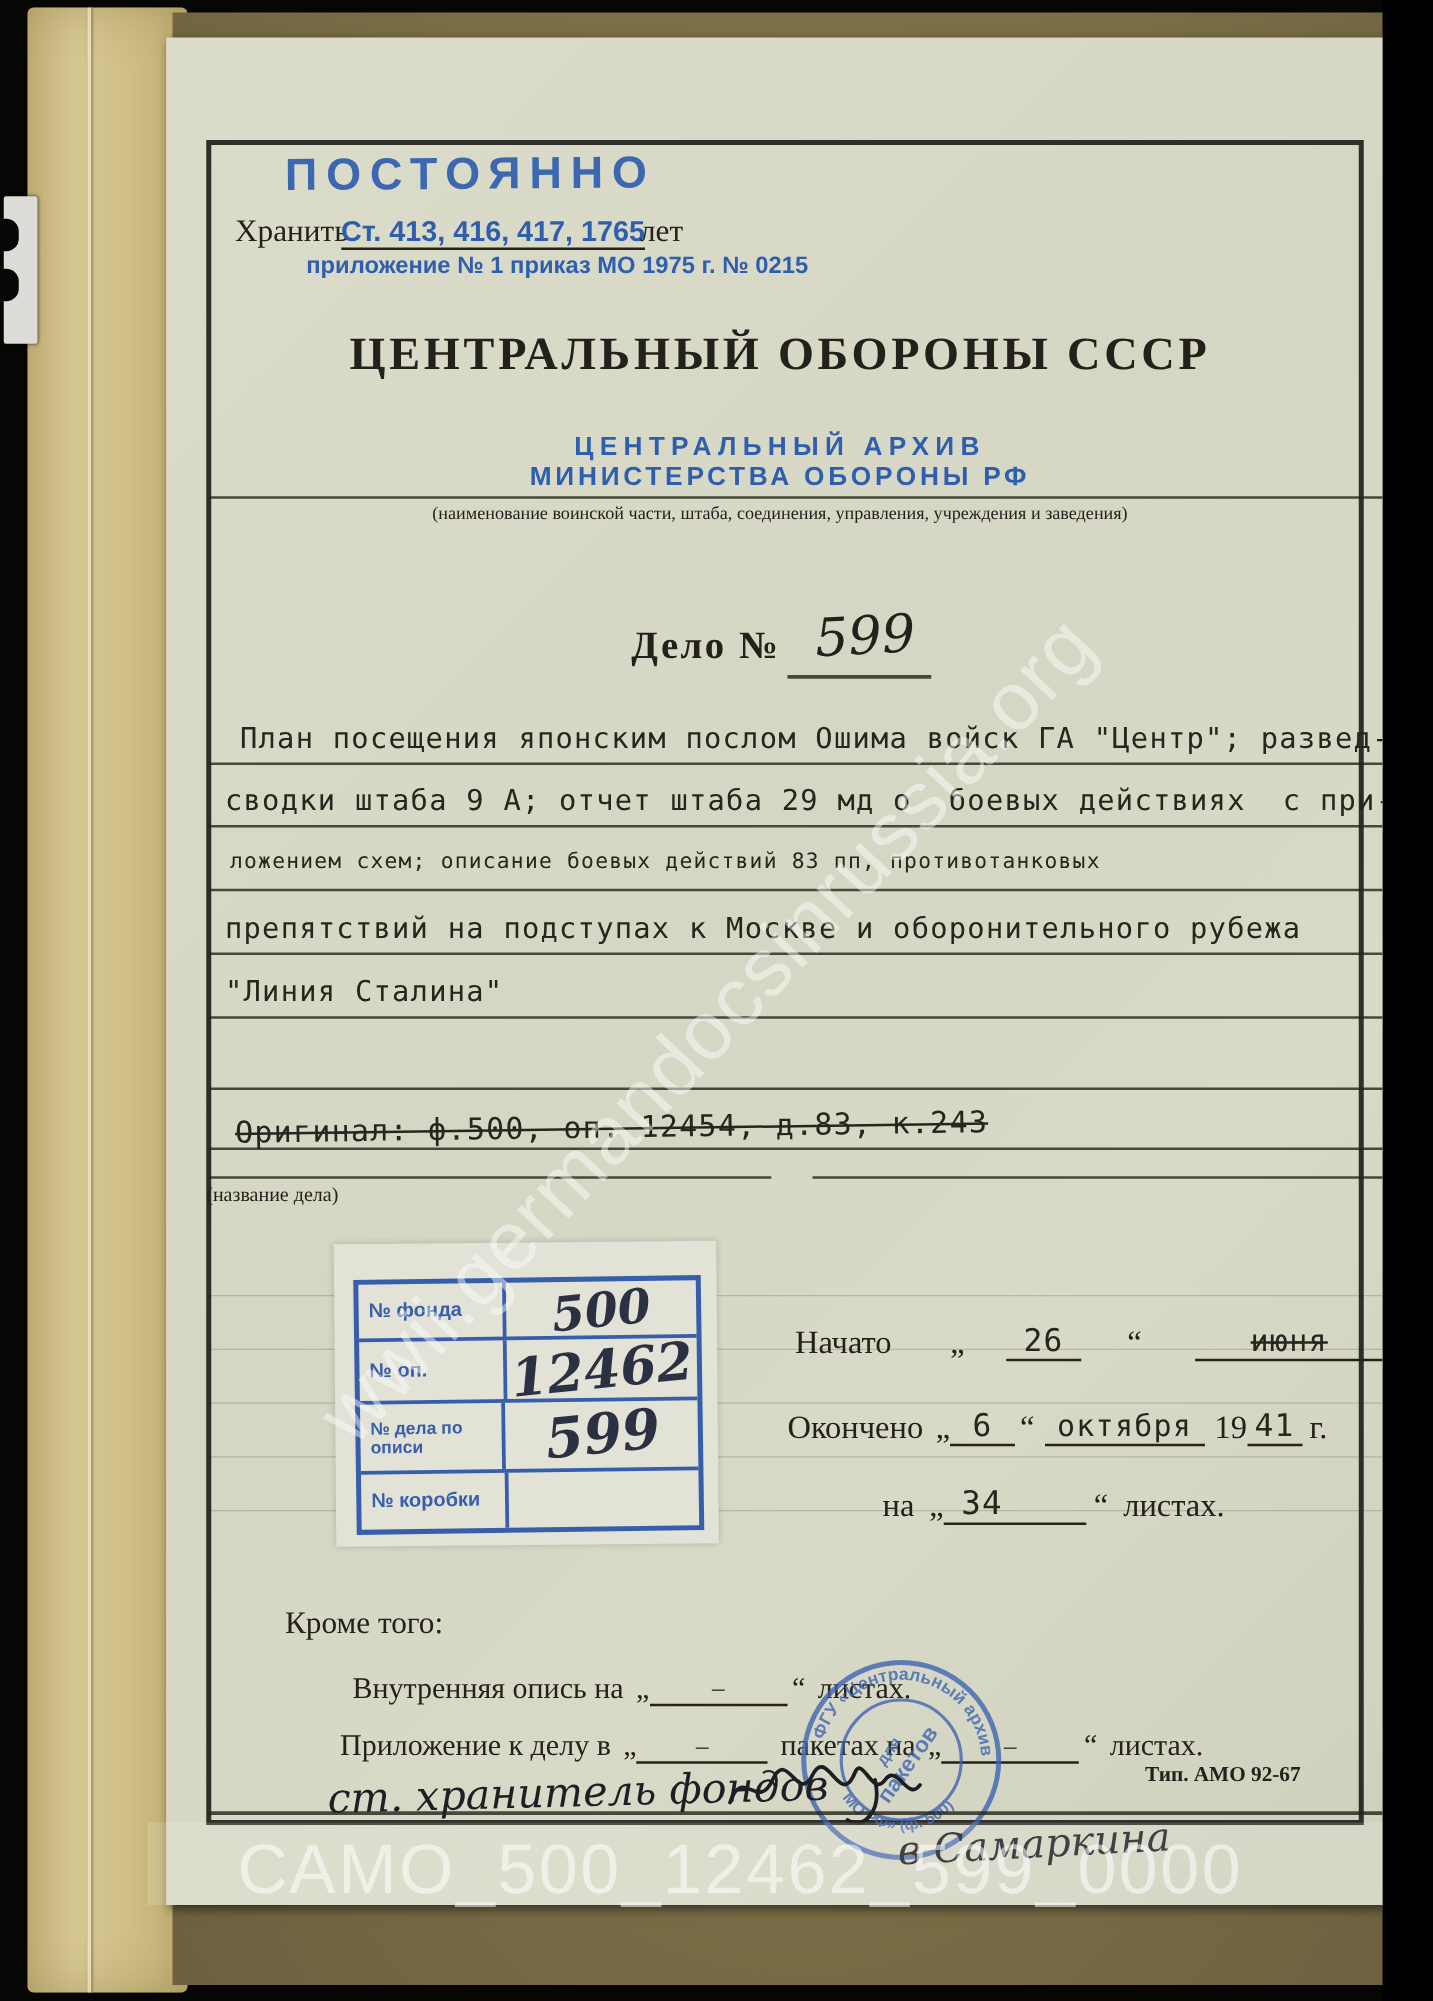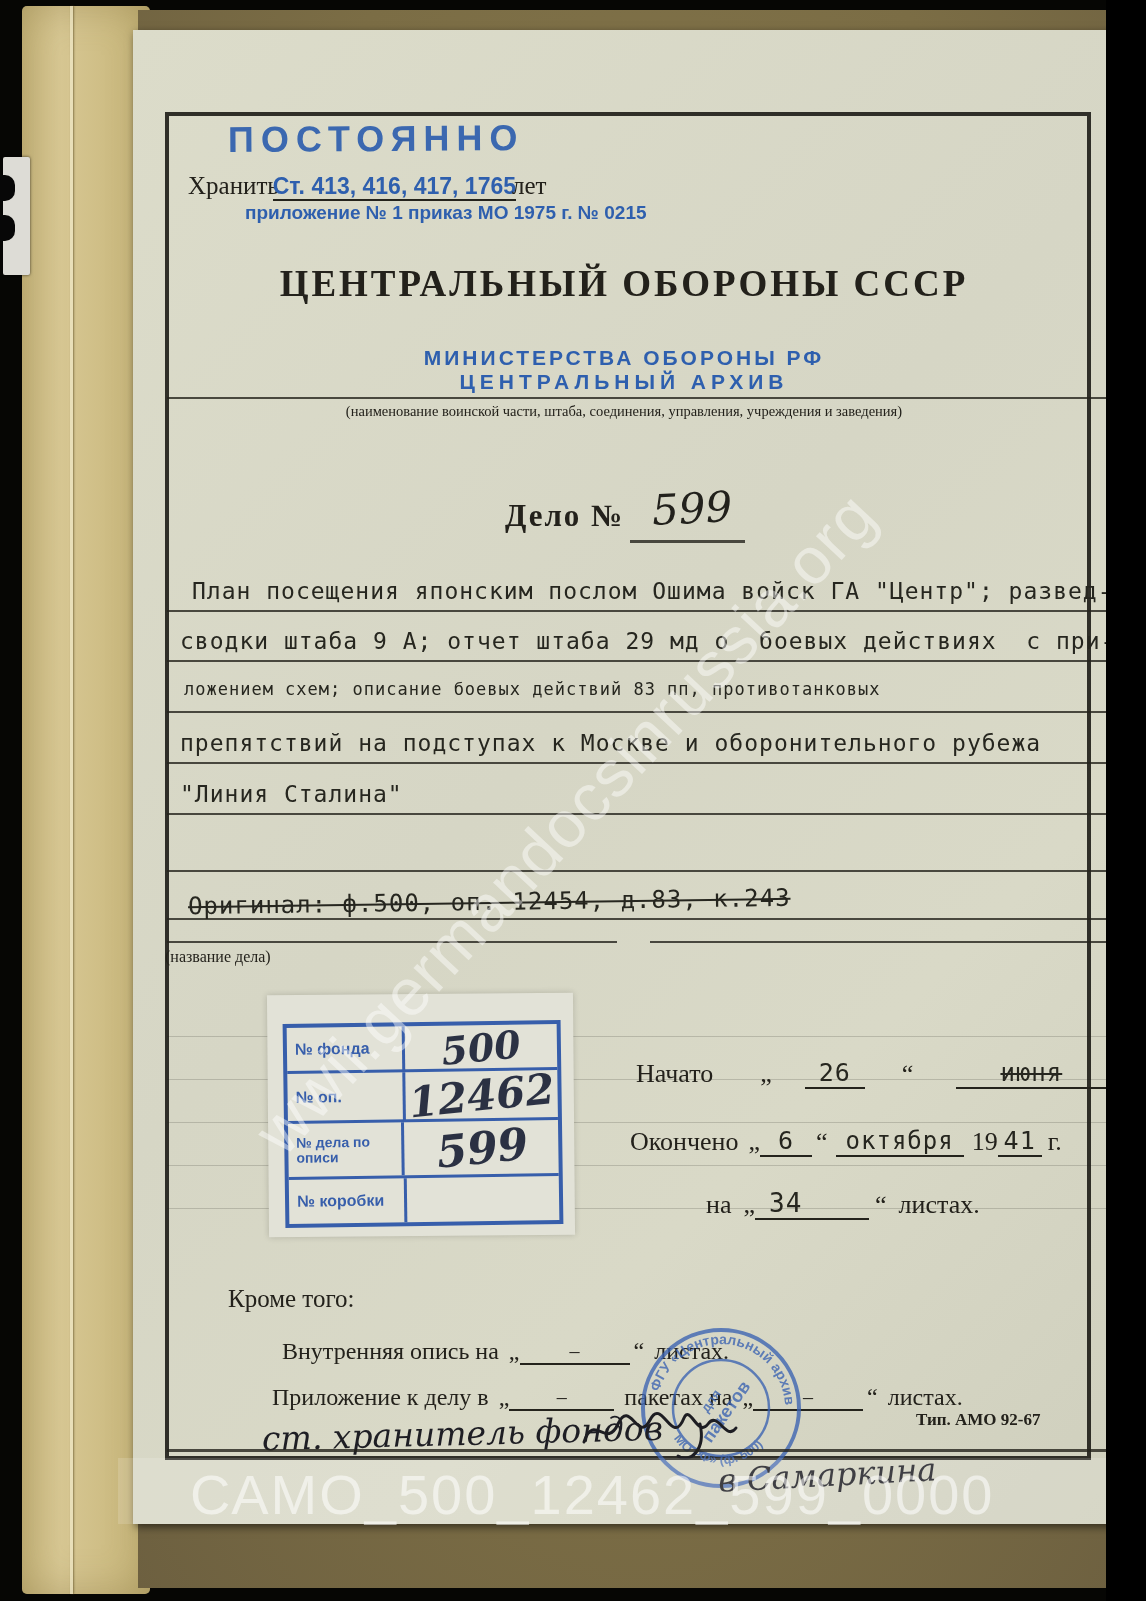--- a/index.html
+++ b/index.html
@@ -63,22 +63,22 @@
   <div class="abs stampblue" style="left:228px;top:118px;font-size:36px;letter-spacing:7px;transform:rotate(-.4deg);opacity:.92;">ПОСТОЯННО</div>
 
   <div class="abs" style="left:188px;top:172px;font-size:25px;white-space:nowrap;">
     <span class="printed">Хранить</span><span class="stampblue" style="font-size:23px;margin-left:-6px;border-bottom:2px solid #24231c;">Ст. 413, 416, 417, 1765</span><span class="printed" style="margin-left:-4px;">лет</span>
   </div>
   <div class="abs stampblue" style="left:245px;top:202px;font-size:19px;">приложение № 1 приказ МО 1975 г. № 0215</div>
 
   <div class="abs printed" style="left:165px;top:262px;width:918px;text-align:center;font-weight:bold;font-size:37px;letter-spacing:3px;">ЦЕНТРАЛЬНЫЙ ОБОРОНЫ СССР</div>
 
   <div class="abs" style="left:165px;top:346px;width:918px;text-align:center;line-height:1.15;">
+    <div class="stampblue" style="font-size:21px;letter-spacing:5px;">ЦЕНТРАЛЬНЫЙ АРХИВ</div>
     <div class="stampblue" style="font-size:21px;letter-spacing:3px;">МИНИСТЕРСТВА ОБОРОНЫ РФ</div>
-    <div class="stampblue" style="font-size:21px;letter-spacing:5px;">ЦЕНТРАЛЬНЫЙ АРХИВ</div>
   </div>
 
   <div class="abs rule" style="left:167px;top:397px;width:968px;"></div>
   <div class="abs printed" style="left:165px;top:403px;width:918px;text-align:center;font-size:14.5px;">(наименование воинской части, штаба, соединения, управления, учреждения и заведения)</div>
 
   <div class="abs printed" style="left:505px;top:498px;font-weight:bold;font-size:31px;letter-spacing:2px;">Дело №</div>
   <div class="abs hand" style="left:652px;top:484px;font-size:42px;transform:rotate(-3deg);color:#22211c;">599</div>
   <div class="abs rule" style="left:630px;top:540px;width:115px;height:3px;"></div>
 
   <div class="abs typed" style="left:192px;top:578px;font-size:23px;">План посещения японским послом Ошима войск ГА "Центр"; развед-</div>

